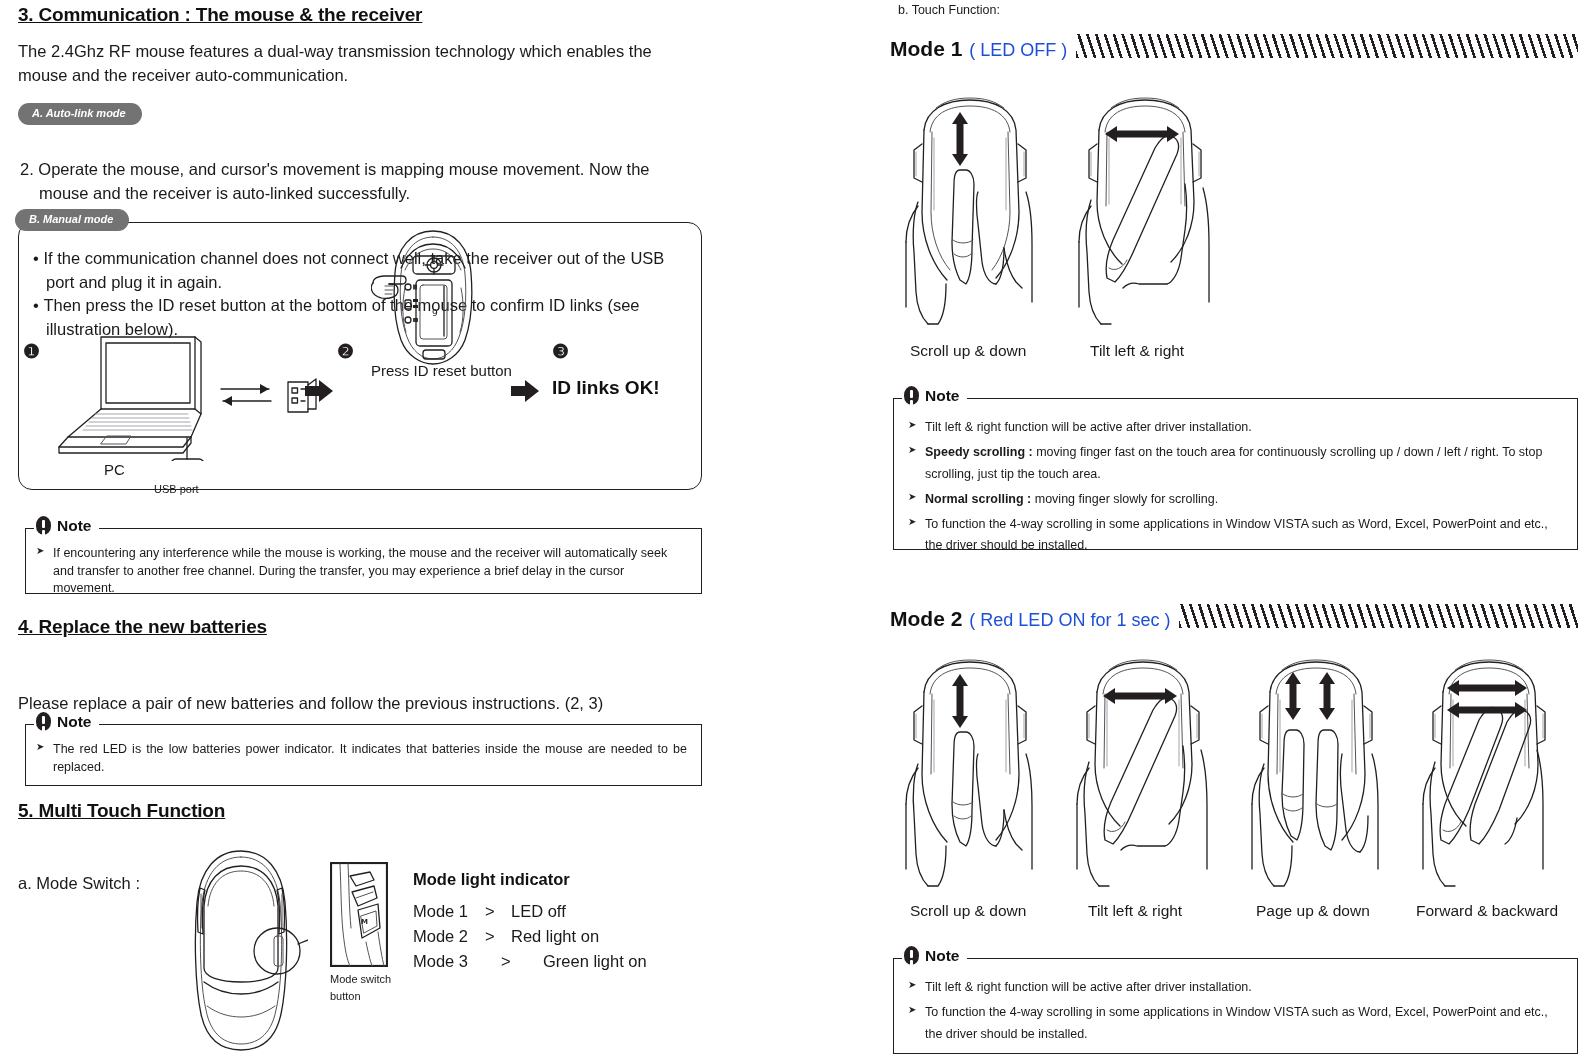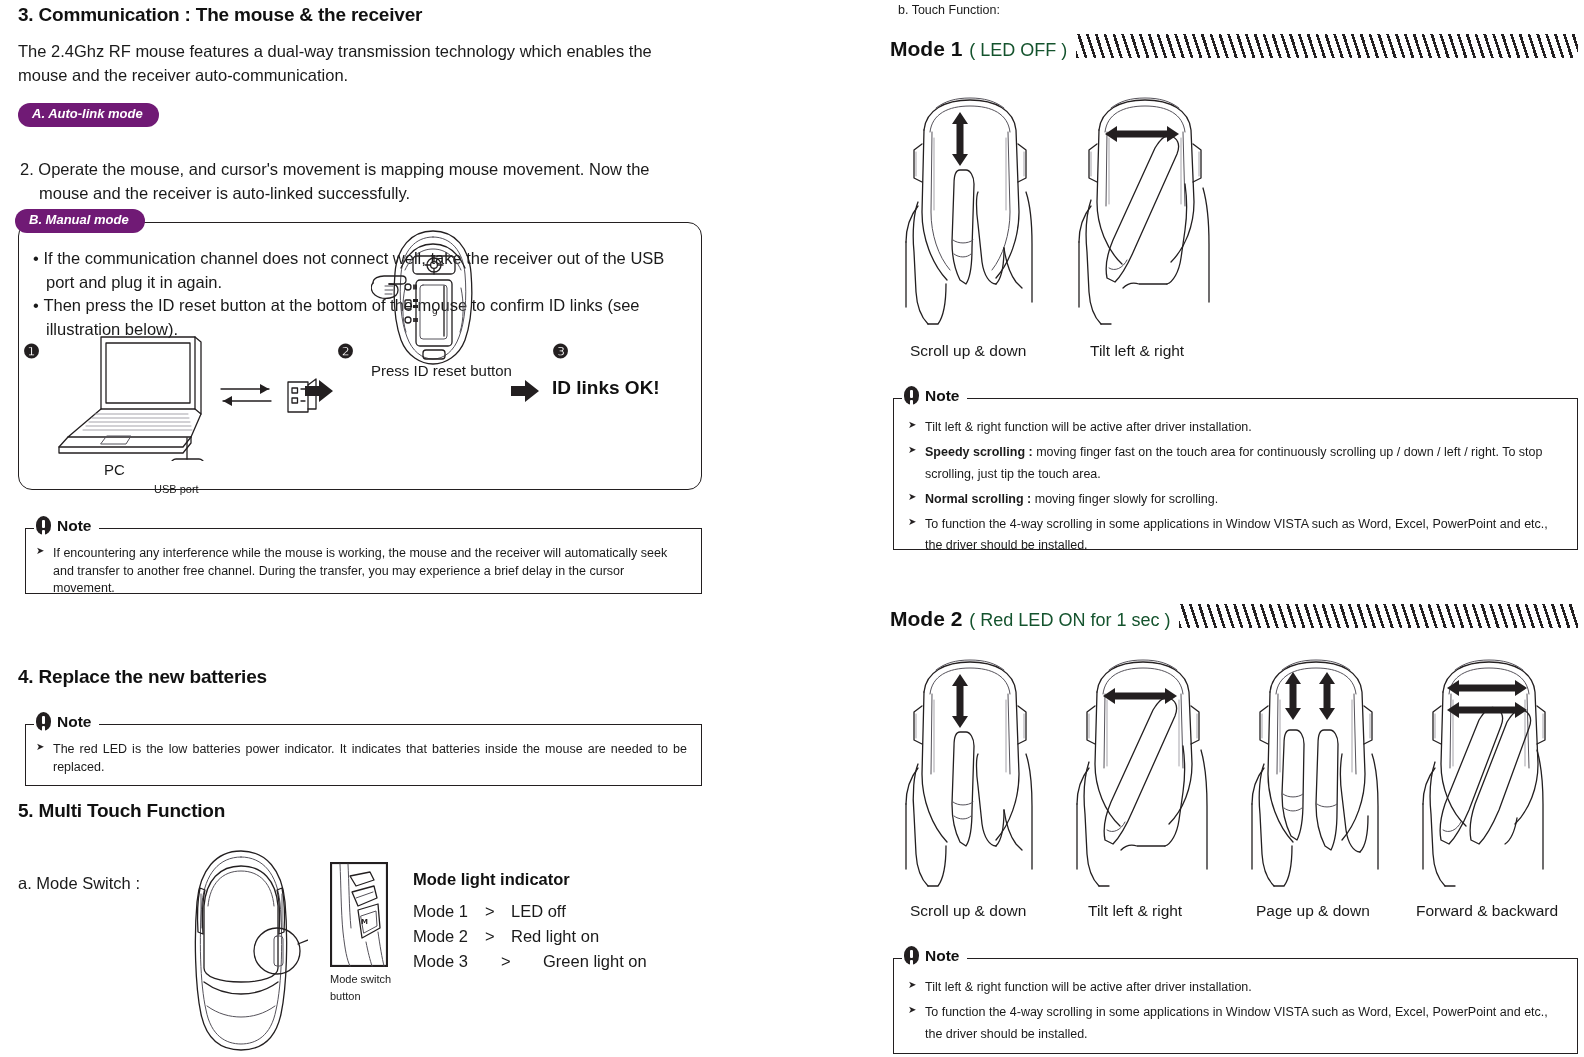--- a/index.html
+++ b/index.html
@@ -14,32 +14,32 @@
   }
   .page { position:absolute; inset:0; }
 
   
   .col-left  { position:absolute; left:18px;  top:0;  width:700px;  height:1057px; }
   .col-right { position:absolute; left:888px; top:0;  width:690px;  height:1057px; }
 
   
   .h-section {
     font-size:19px; font-weight:bold; letter-spacing:-0.2px;
-    color:#111; margin:0;
+    color:#111; margin:0;text-decoration:underline;
   }
   .body-text { font-size:16.5px; line-height:1.45; color:#1a1a1a; }
   .small-text { font-size:12.5px; line-height:1.4; color:#1a1a1a;padding-left:8px; }
   .tiny-text { font-size:11px; line-height:1.35; color:#1a1a1a; }
 
   
   .pill {
     display:inline-block;
-    background:#701a75; color:#fff;
+    background:#737373; color:#fff;
     font-style:italic; font-weight:bold;
-    font-size:13px;
+    font-size:11px;
     padding:4px 16px 5px 14px;
     border-radius:13px;
     line-height:1.15;
     white-space:nowrap;
   }
 
   
   .manual-box {
     position:absolute; left:0; top:222px; width:684px; height:268px;
     border:1.6px solid #231f20; border-radius:14px;
@@ -76,21 +76,21 @@
   }
   .note-list li::before {
     content:"\27A4"; position:absolute; left:0; top:-1px;
     font-size:10px; color:#231f20;
   }
   .nb { font-weight:bold; }
 
   
   .mode-head { display:flex; align-items:baseline; white-space:nowrap; }
   .mode-num { font-size:21px; font-weight:bold; color:#111; }
-  .mode-paren { font-size:18px; color:#14532d; margin-left:7px; }
+  .mode-paren { font-size:18px; color:#1d4ed8; margin-left:7px; }
   .hatch {
     flex:1 1 auto; height:24px; margin-left:9px; position:relative; top:2px;
     background:repeating-linear-gradient(72deg,
        #231f20 0px, #231f20 2.6px, #fff 2.6px, #fff 8.4px);
   }
   .gesture-label { font-size:15.5px; color:#1a1a1a; text-align:left; }
 
   svg { display:block; }
   .ln  { fill:none; stroke:#231f20; stroke-width:1.3; stroke-linejoin:round; stroke-linecap:round; }
   .ln-t{ fill:none; stroke:#55525a; stroke-width:1.0; stroke-linecap:round; }
@@ -239,21 +239,22 @@
       <div class="note-head">
         <span class="bang-icon"></span>
         <span>Note</span>
       </div>
       <div class="note-rule" style="left:92px;right:0;"></div>
       <ul class="note-list small-text" style="margin:16px 14px 0 10px;">
         <li>If encountering any interference while the mouse is working, the mouse and the receiver will automatically seek and transfer to another free channel. During the transfer, you may experience a brief delay in the cursor movement.</li>
       </ul>
     </div>
 
-    <div style="position:absolute;left:0;top:666px;" class="h-section">4. Replace the new batteries</div>
+    <div style="position:absolute;left:0;top:616px;" class="h-section">4. Replace the new batteries</div>
+    <div style="position:absolute;left:0;top:692px;width:660px;" class="body-text">Please replace a pair of new batteries and follow the previous instructions. (2, 3)</div>
 
     <div class="note-box" style="left:7px;top:724px;width:677px;height:62px;">
       <div class="note-head">
         <span class="bang-icon"></span>
         <span>Note</span>
       </div>
       <div class="note-rule" style="left:92px;right:0;"></div>
       <ul class="note-list small-text" style="margin:16px 14px 0 10px;text-align:justify;">
         <li>The red LED is the low batteries power indicator.  It indicates that batteries inside the mouse are needed to be replaced.</li>
       </ul>

